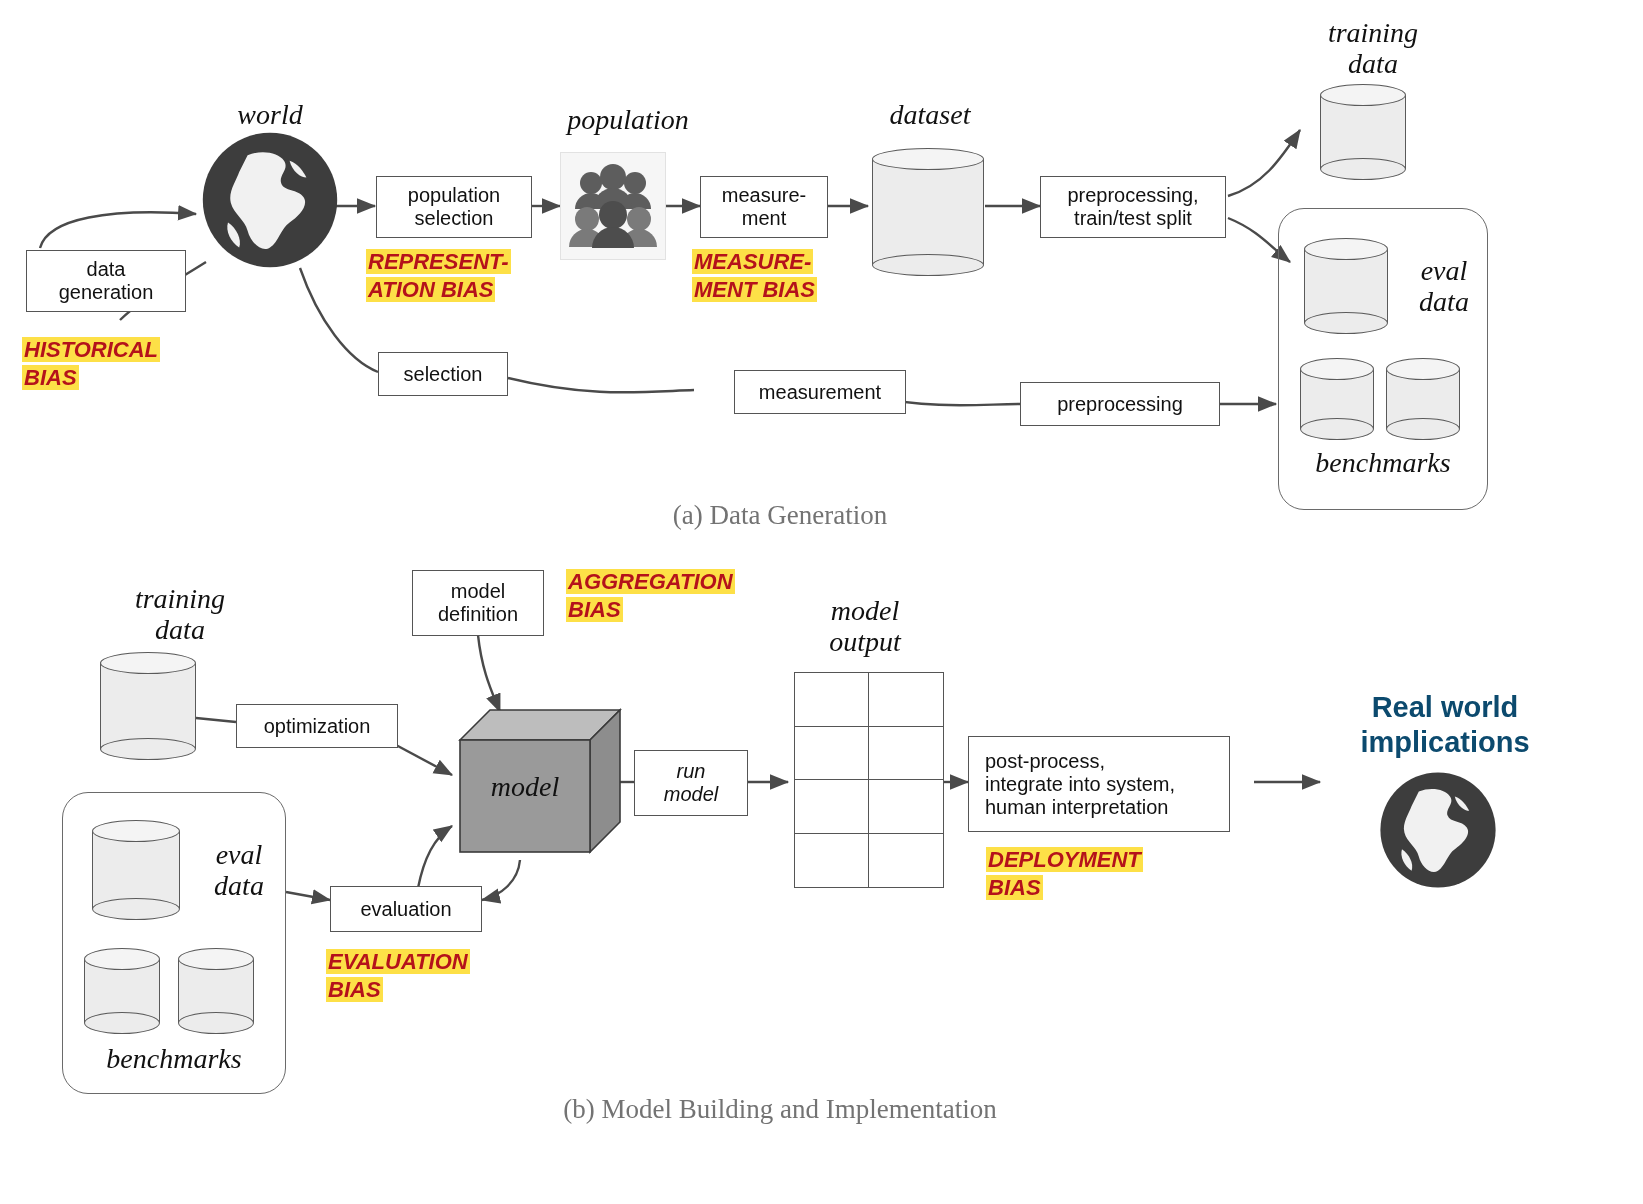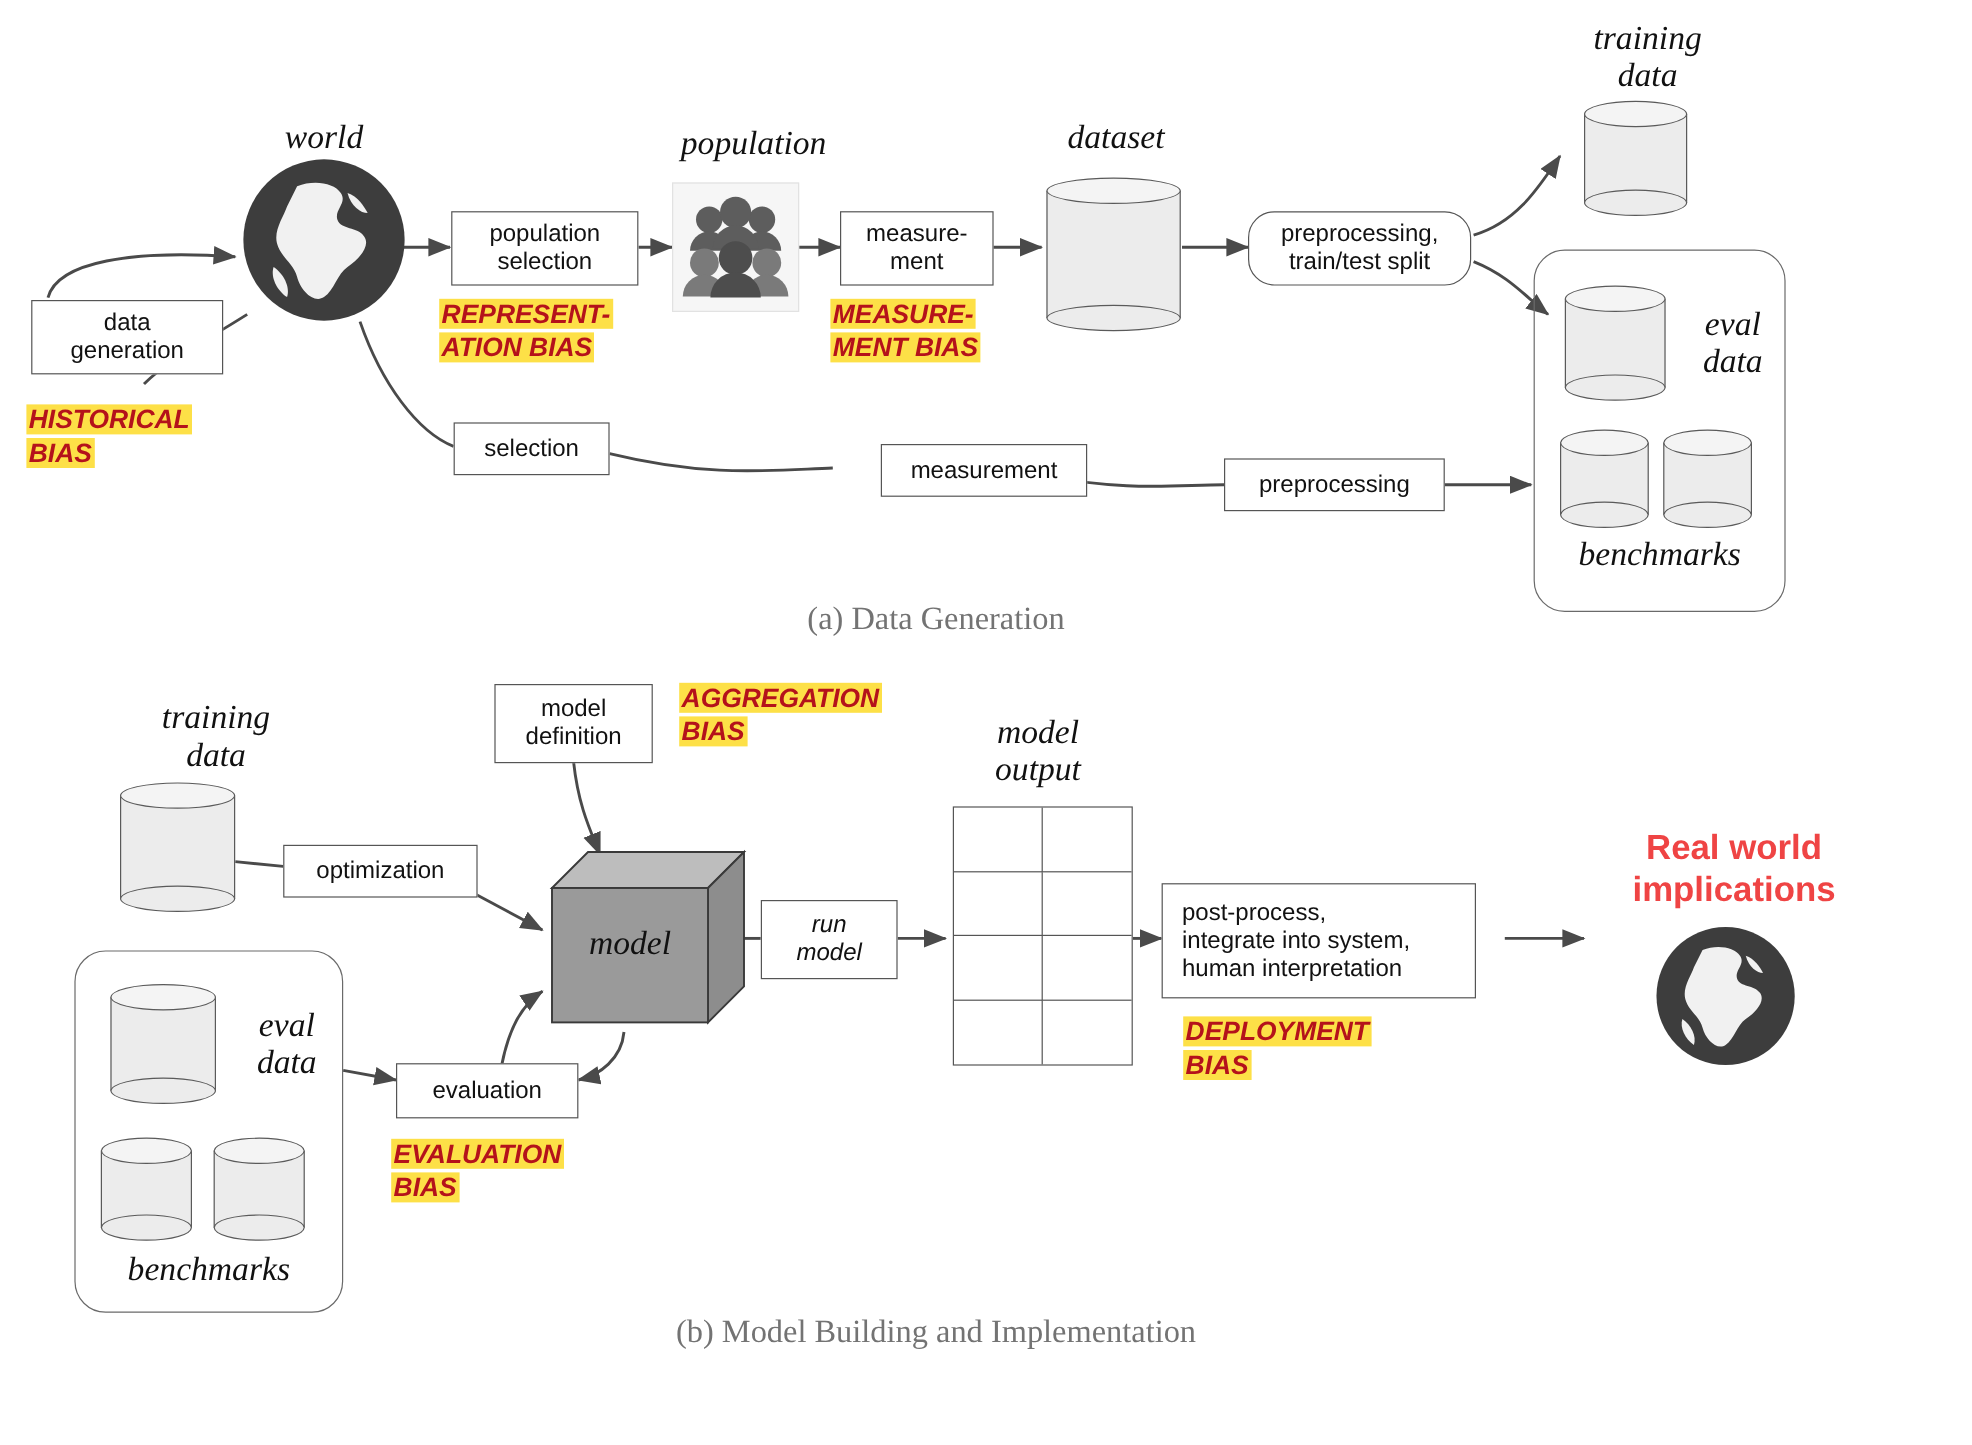--- a/index.html
+++ b/index.html
@@ -118,21 +118,21 @@
   .grid > div.lastcol { border-right: none; }
   .grid > div.lastrow { border-bottom: none; }
 
   .realworld {
     font-family: "Liberation Sans", sans-serif;
     font-weight: bold;
     font-size: 29px;
     text-align: center;
     line-height: 1.2;
     white-space: pre-line;
-    color: #ef4444;
+    color: #0c4a6e;
   }
 
   svg.ov { position: absolute; left: 0; top: 0; overflow: visible; }
 </style>
 </head>
 <body>
 
 <div id="page">
 
   <svg class="ov" width="1643" height="1204">
@@ -221,21 +221,21 @@
   <div class="bias abs" style="left:692px; top:248px; width:250px;"><span>MEASURE-
 MENT BIAS</span></div>
 
   <div class="slabel abs" style="left:860px; top:100px; width:140px;">dataset</div>
   <div class="cyl abs" style="left:872px; top:148px; width:112px; height:128px;">
     <div class="body"></div>
       <div class="bot"></div>
       <div class="top"></div>
   </div>
 
-  <div class="box abs" style="left:1040px; top:176px; width:186px; height:62px;border-radius:22px;">preprocessing,
+  <div class="box abs" style="left:1040px; top:176px; width:186px; height:62px;">preprocessing,
 train/test split</div>
 
   <div class="slabel abs" style="left:1288px; top:18px; width:170px;">training
 data</div>
   <div class="cyl abs" style="left:1320px; top:84px; width:86px; height:96px;">
     <div class="body"></div>
       <div class="bot"></div>
       <div class="top"></div>
   </div>
 
@@ -254,21 +254,21 @@
   </div>
   <div class="cyl abs" style="left:1386px; top:358px; width:74px; height:82px;">
     <div class="body"></div>
       <div class="bot"></div>
       <div class="top"></div>
   </div>
   <div class="slabel abs" style="left:1288px; top:448px; width:190px;">benchmarks</div>
 
   <div class="box abs" style="left:378px; top:352px; width:130px; height:44px;">selection</div>
   <div class="box abs" style="left:694px; top:370px; width:172px; height:44px;margin-left:40px;">measurement</div>
-  <div class="box abs" style="left:1020px; top:382px; width:184px; height:44px;">preprocessing</div>
+  <div class="box abs" style="left:1020px; top:382px; width:200px; height:44px;">preprocessing</div>
 
   <div class="caption abs" style="left:0px; top:500px; width:1560px;">(a) Data Generation</div>
 
   <svg class="ov" width="1643" height="1204">
 
     <path d="M196,718 L236,722" fill="none" stroke="#4a4a4a" stroke-width="2.4"></path>
 
     <path d="M396,745 L452,775" fill="none" stroke="#4a4a4a" stroke-width="2.4" marker-end="url(#arrow)"></path>
 
     <path d="M478,635 C482,672 492,692 500,712" fill="none" stroke="#4a4a4a" stroke-width="2.4" marker-end="url(#arrow)"></path>

